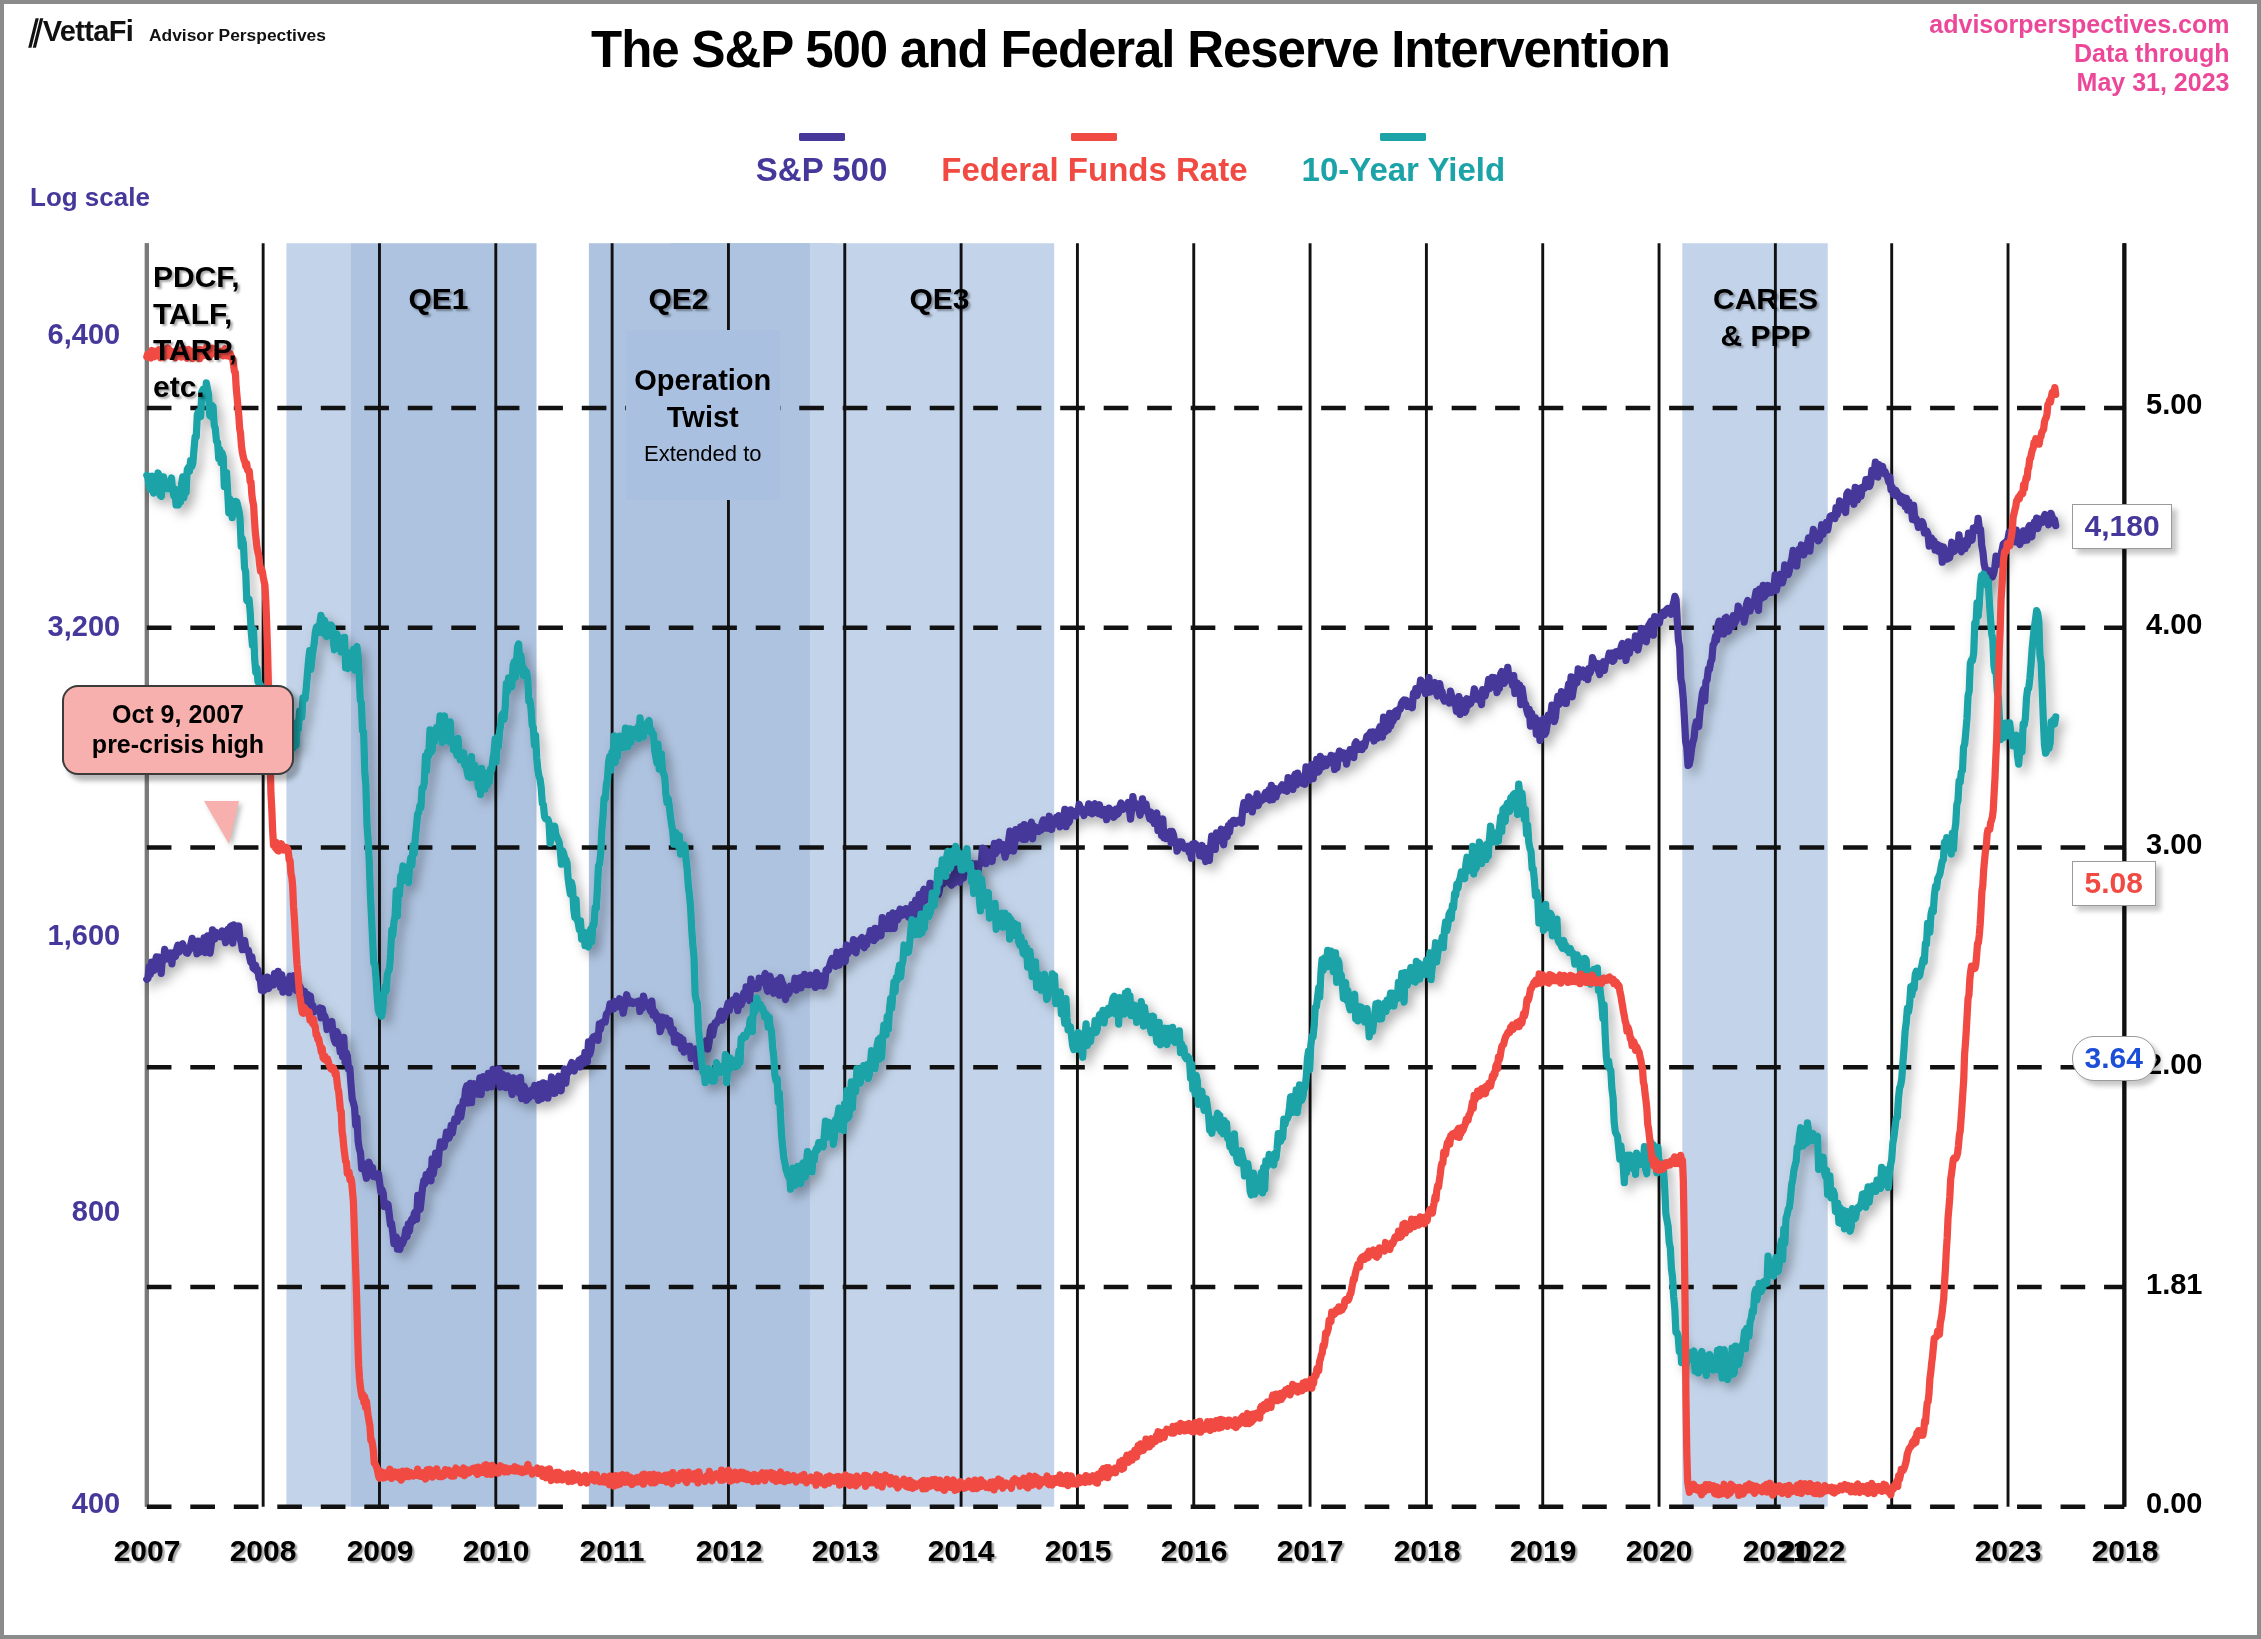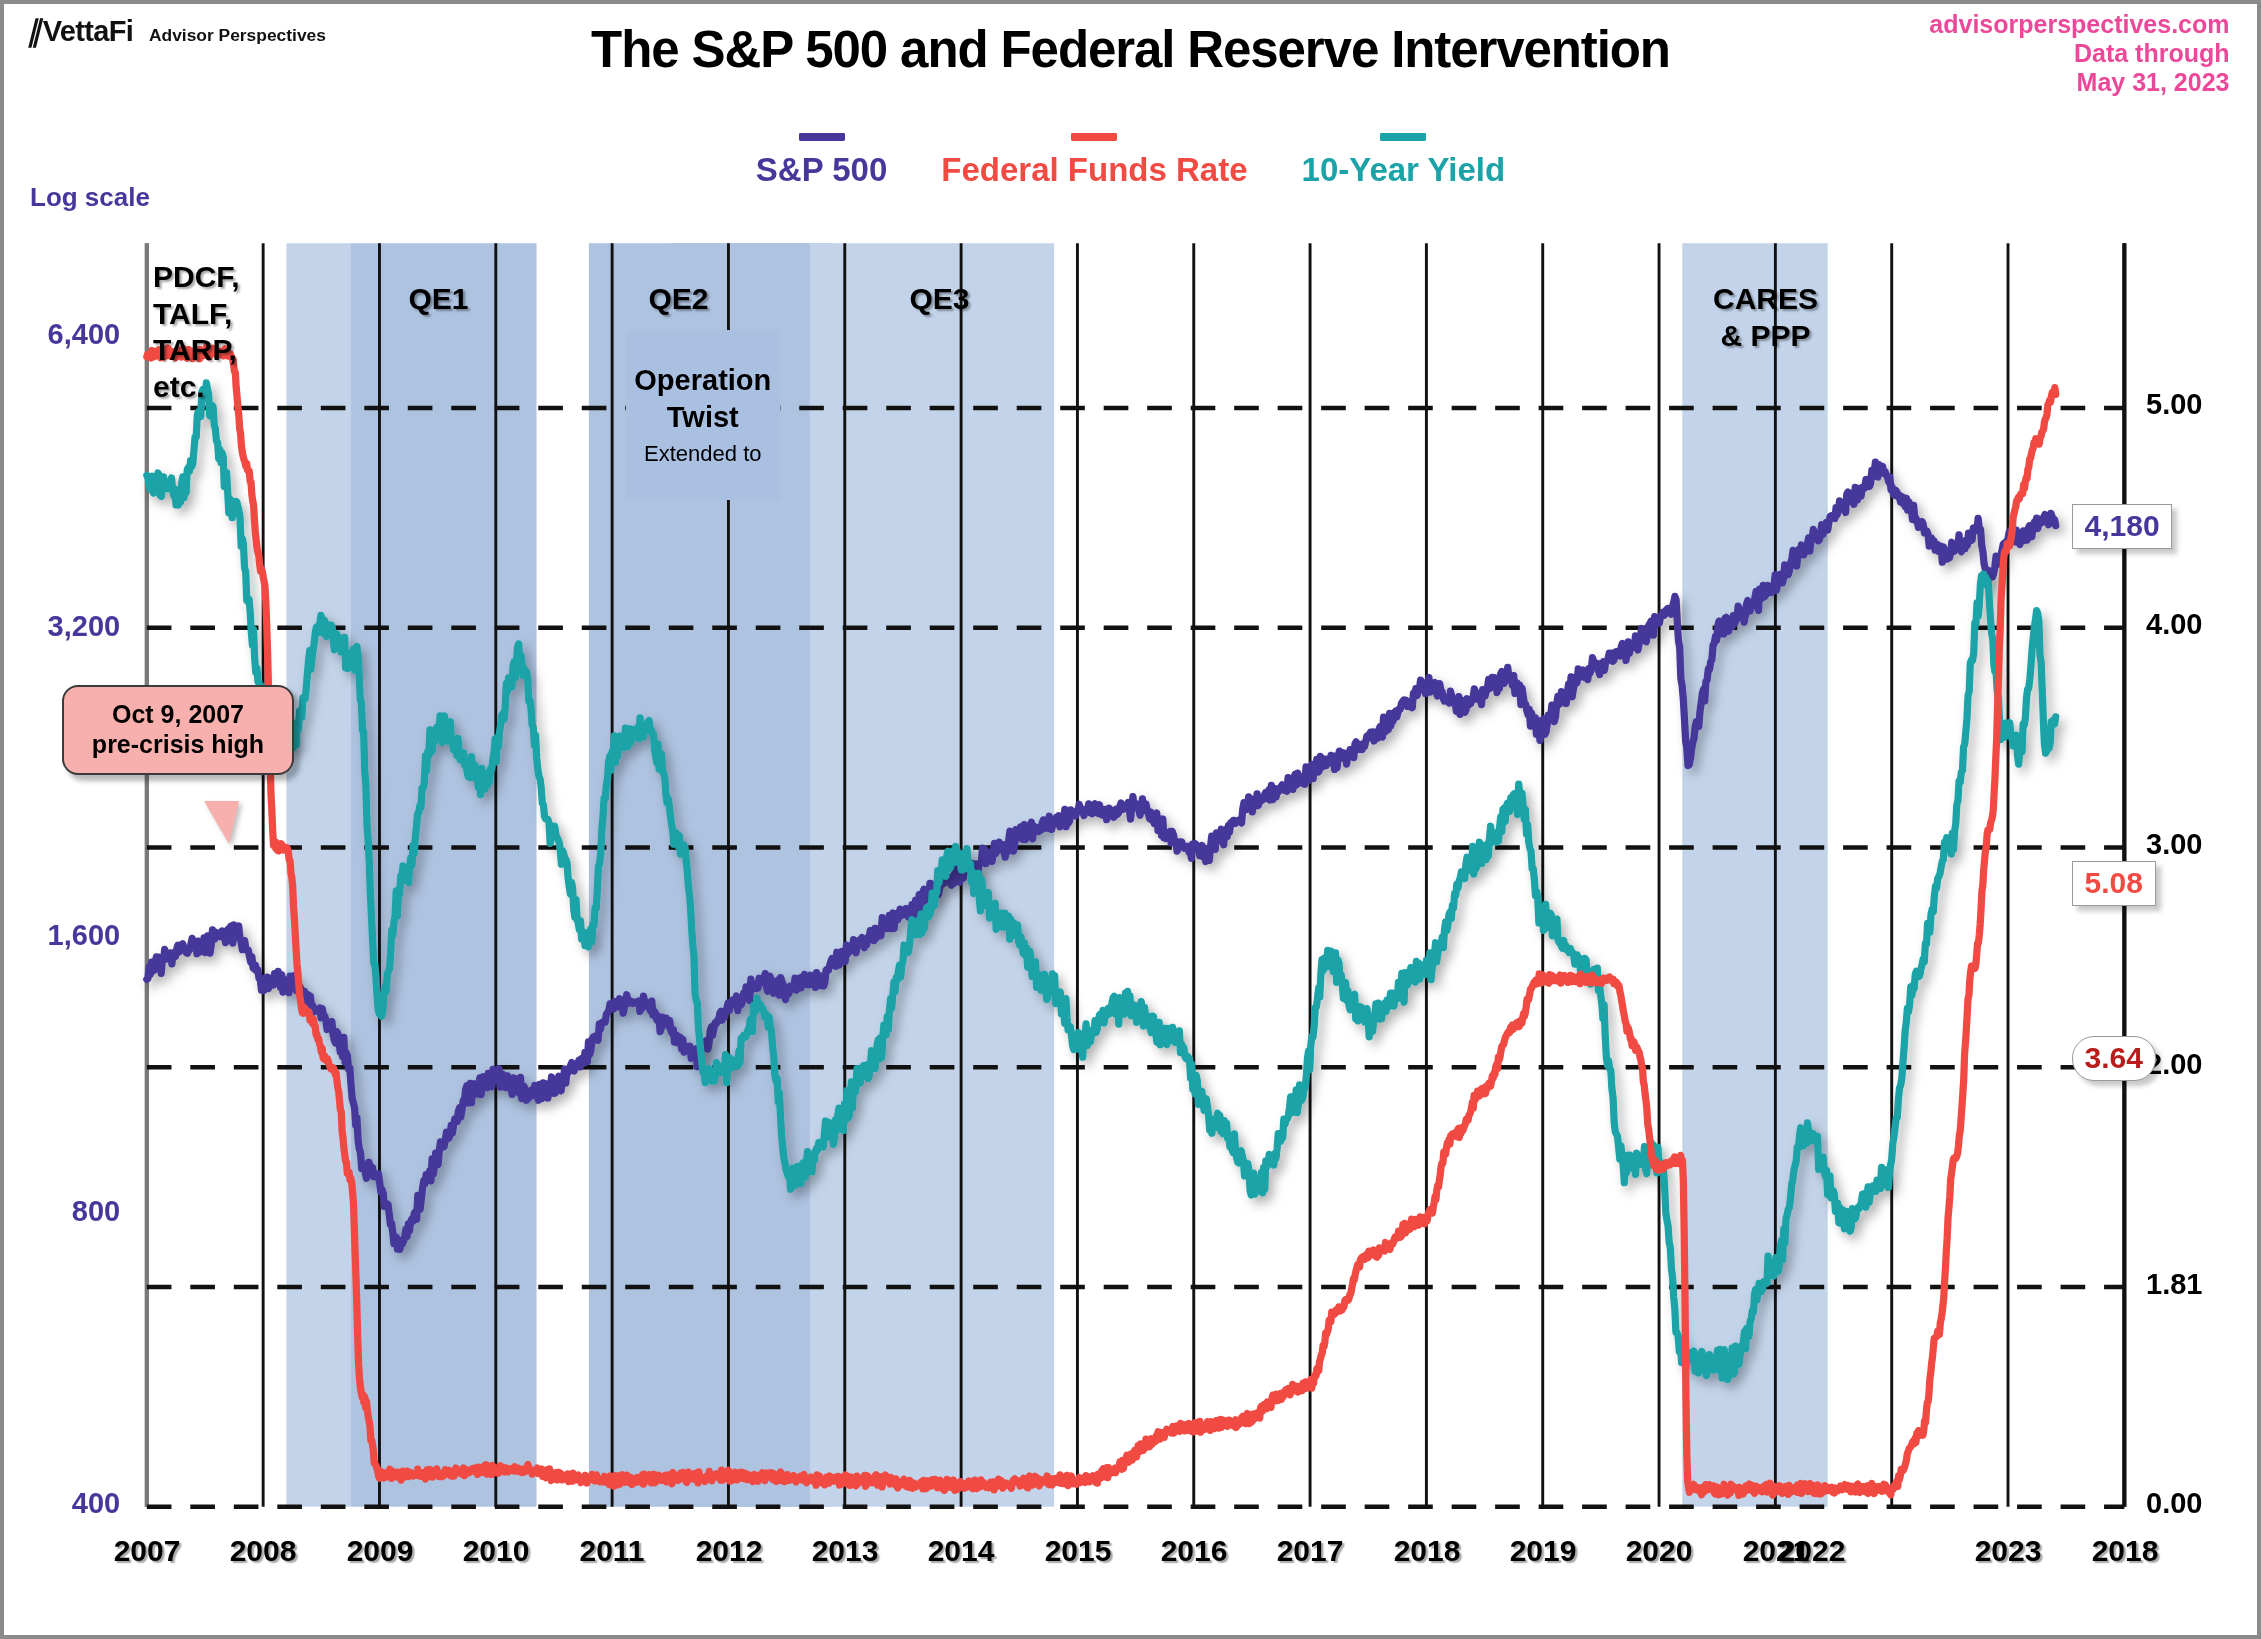--- a/index.html
+++ b/index.html
@@ -48,21 +48,21 @@
   #callout .bubble{background:#f7b0ad;border:2.2px solid #3b3b3b;border-radius:16px;
       padding:11.6px 7.2px 13px;font-size:25px;font-weight:bold;color:#000;text-align:center;
       line-height:1.22;box-shadow:5.8px 5.8px 5.8px rgba(0,0,0,.28);}
   #callout .tail{position:absolute;left:142px;top:116px;width:0;height:0;
       border-left:25px solid transparent;border-right:10px solid transparent;
       border-top:43px solid #f7b0ad;filter:drop-shadow(3.6px 3.6px 2.9px rgba(0,0,0,.25));}
 
   
   .flag{background:#fff;border:1.4px solid #9a9a9a;padding:4.3px 11.6px;font-size:30px;
         font-weight:bold;box-shadow:5px 5px 5px rgba(0,0,0,.22);}
-  .flag.sp{color:#45389a;} .flag.ff{color:#f04a43;} .flag.ty{color:#b91c1c;border-radius:22px;}
+  .flag.sp{color:#45389a;} .flag.ff{color:#f04a43;} .flag.ty{color:#1d4ed8;border-radius:22px;}
 
   svg{display:block;}
 </style>
 </head>
 <body>
 
 <div id="frame">
 
   <div class="abs" id="brand">
     <div id="brand-logo"><span class="slash">∥</span><span>VettaFi</span></div>

